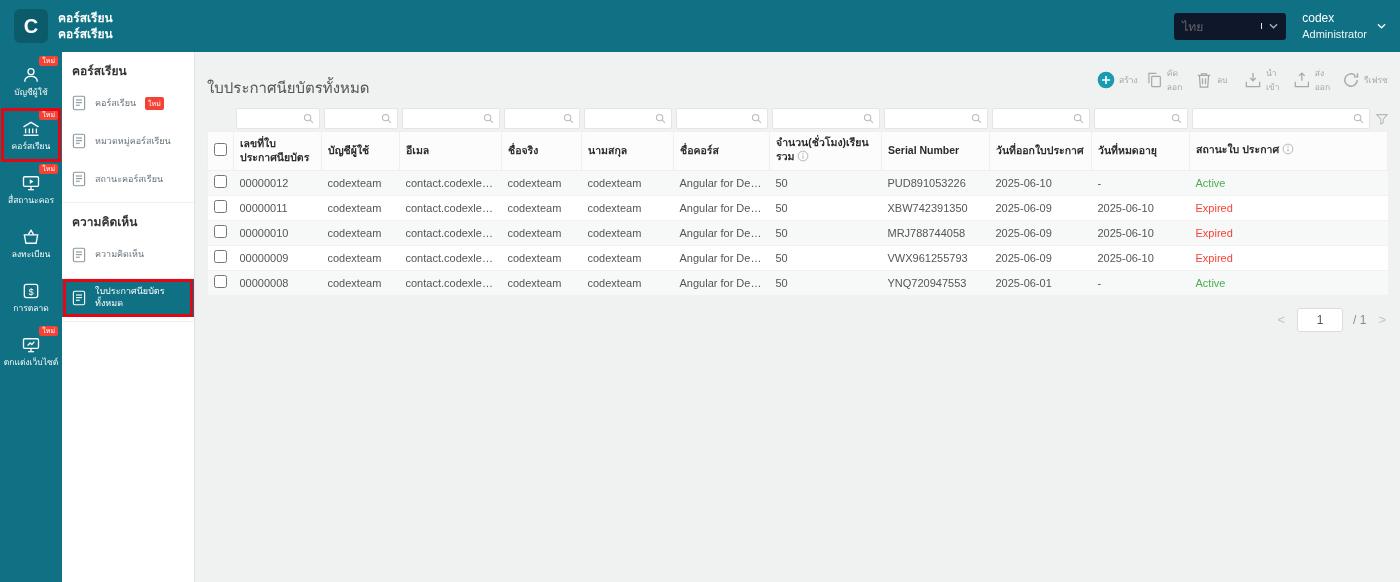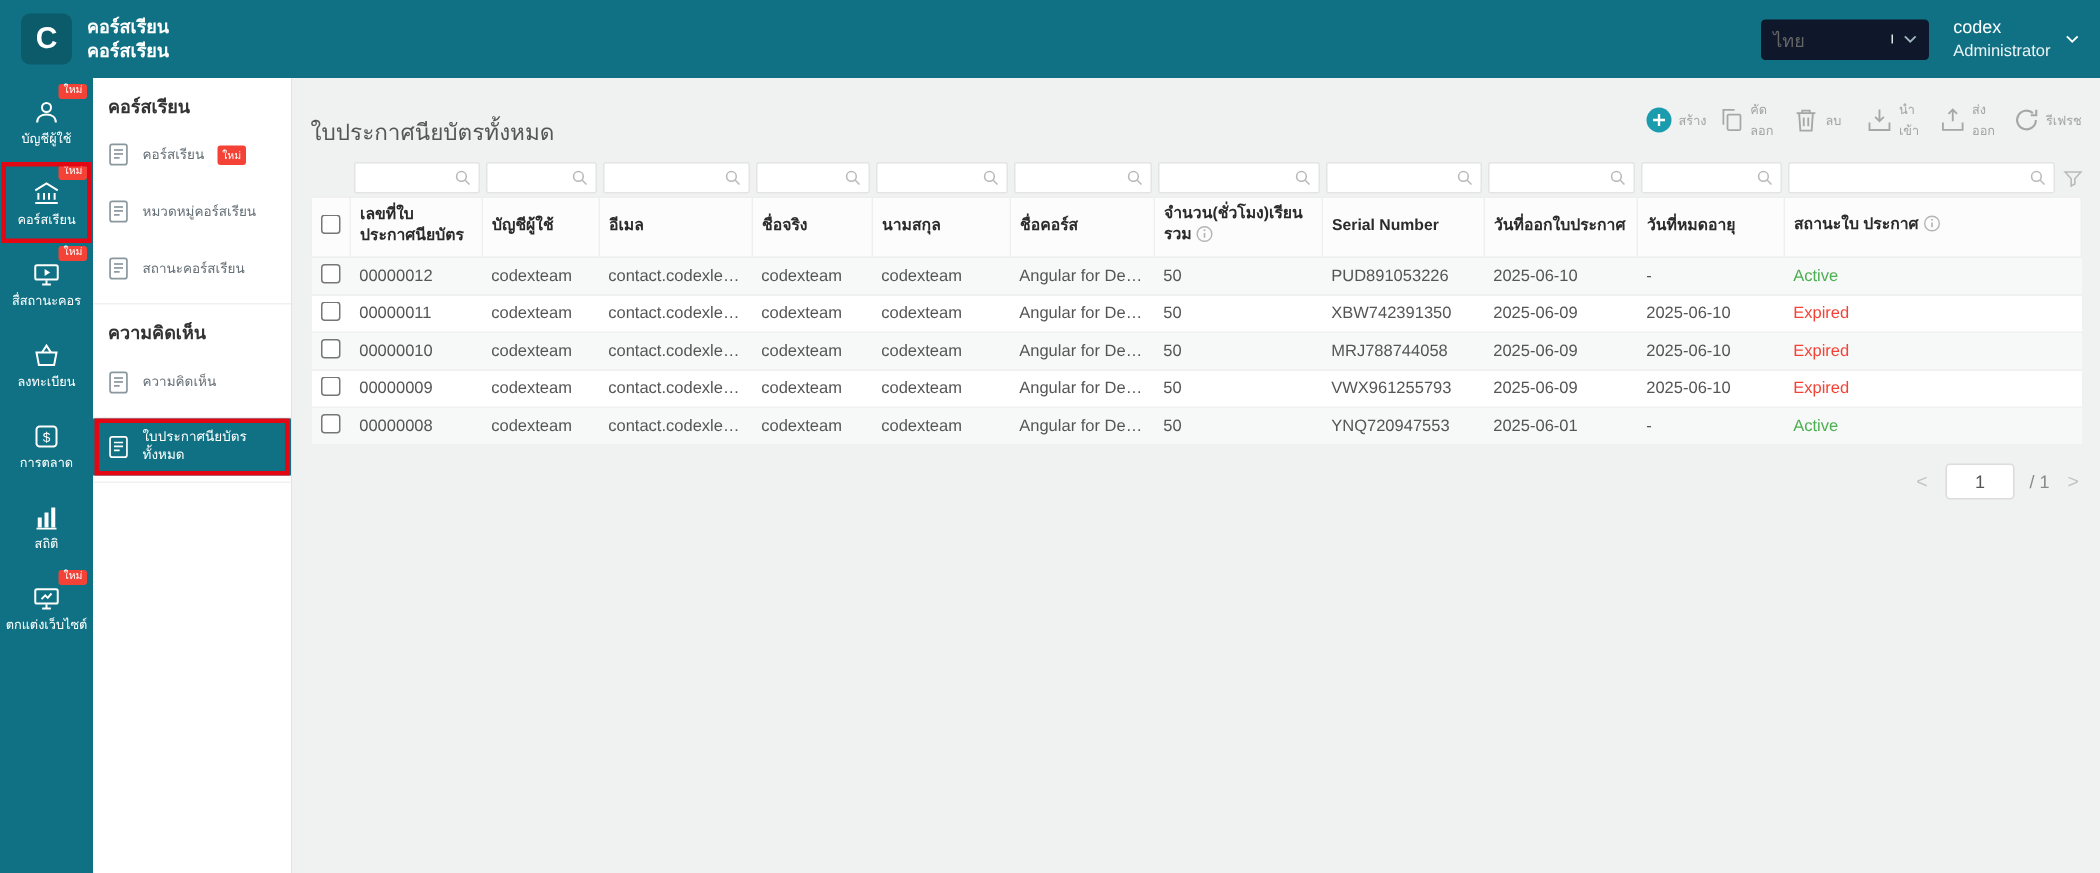--- a/index.html
+++ b/index.html
@@ -172,31 +172,20 @@
   <div class="rail-item">
     <span class="rail-icon">
       <svg viewBox="0 0 24 24" fill="none" stroke="#fff" stroke-width="1.6">
           <rect x="4" y="4" width="16" height="16" rx="2.5"></rect>
           <text x="12" y="16.2" text-anchor="middle" font-size="11" fill="#fff" stroke="none" font-family="sans-serif">$</text>
         </svg>
     </span>
     <span class="rail-label">การตลาด</span>
   </div>
 
-  <div class="rail-item">
-    <span class="rail-icon">
-      <svg viewBox="0 0 24 24" fill="#fff" stroke="none">
-          <rect x="5" y="12" width="3.2" height="8"></rect>
-          <rect x="10.4" y="8" width="3.2" height="12"></rect>
-          <rect x="15.8" y="4" width="3.2" height="16"></rect>
-          <rect x="4" y="20.2" width="16" height="1.4"></rect>
-        </svg>
-    </span>
-    <span class="rail-label">สถิติ</span>
-  </div>
 
   <div class="rail-item">
     <span class="badge-new">ใหม่</span>
     <span class="rail-icon">
       <svg viewBox="0 0 24 24" fill="none" stroke="#fff" stroke-width="1.6">
           <rect x="3" y="4.5" width="18" height="11.5" rx="1.5"></rect>
           <path d="M8 12.5l3-3 2 2 3-3.5"></path>
           <line x1="12" y1="16.5" x2="12" y2="19.5"></line>
           <line x1="8.5" y1="20" x2="15.5" y2="20"></line>
         </svg>

